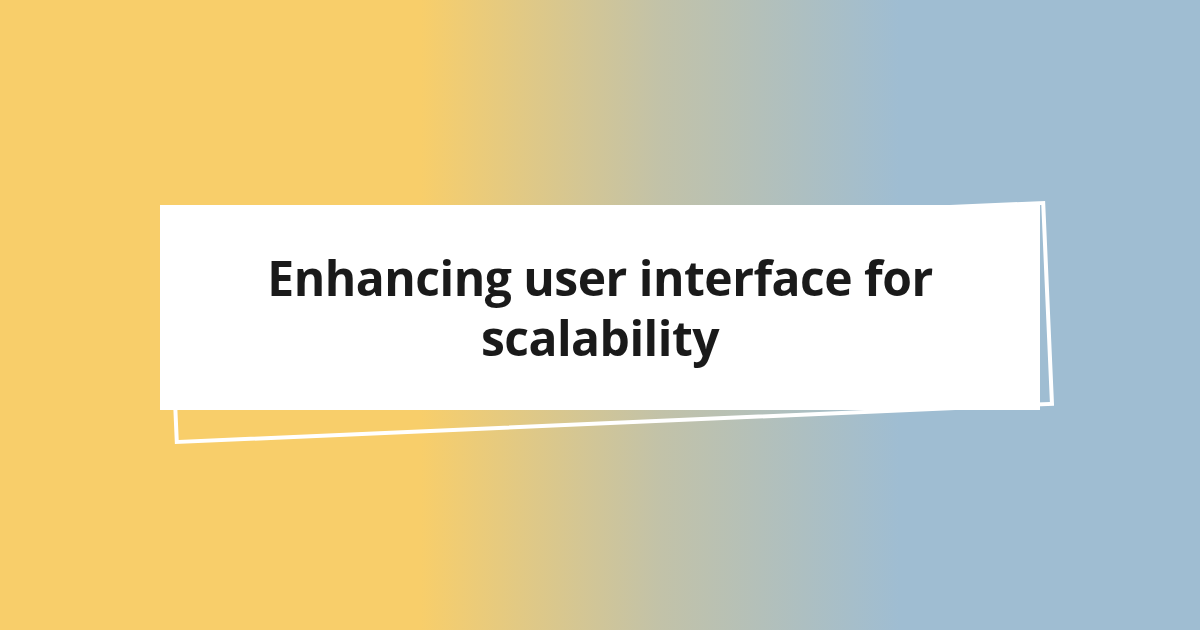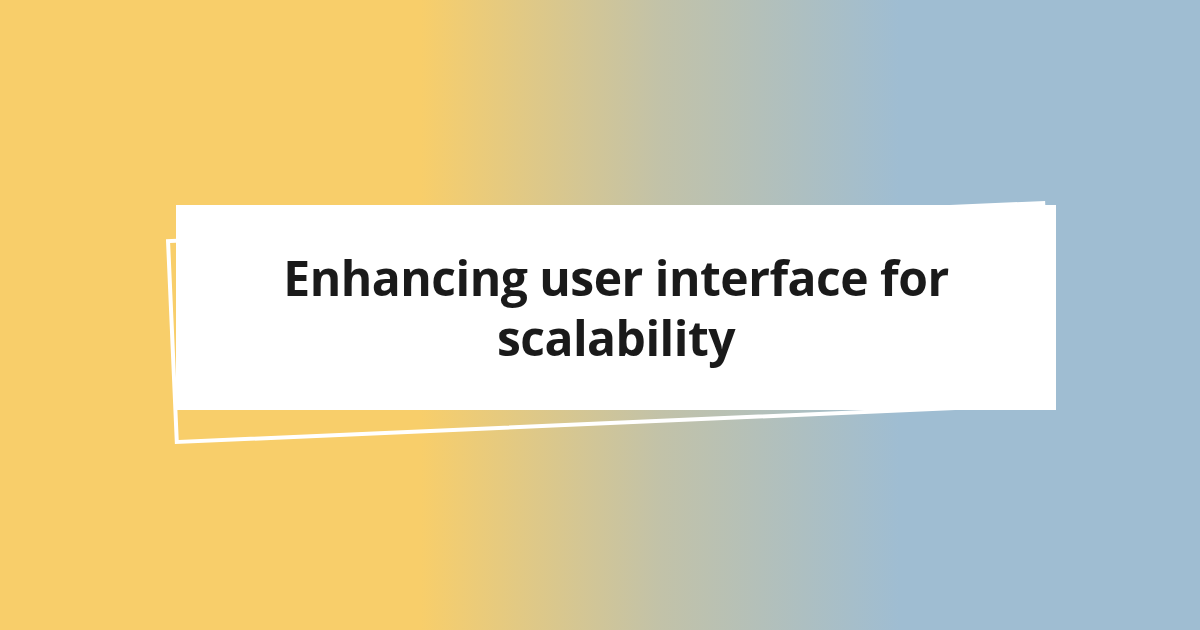--- a/index.html
+++ b/index.html
@@ -31,21 +31,20 @@
     width: 880px;
     height: 205px;
     background: #ffffff;
     left: 0;
     top: 0;
     display: flex;
     align-items: center;
     justify-content: center;
     text-align: center;
     padding: 20px 60px;
-    margin-left: 16px;
   }
   .title-text {
     font-size: 48px;
     font-weight: 700;
     color: #1a1a1a;
     line-height: 1.25;
     letter-spacing: -0.5px;
   }
 </style>
 </head>

